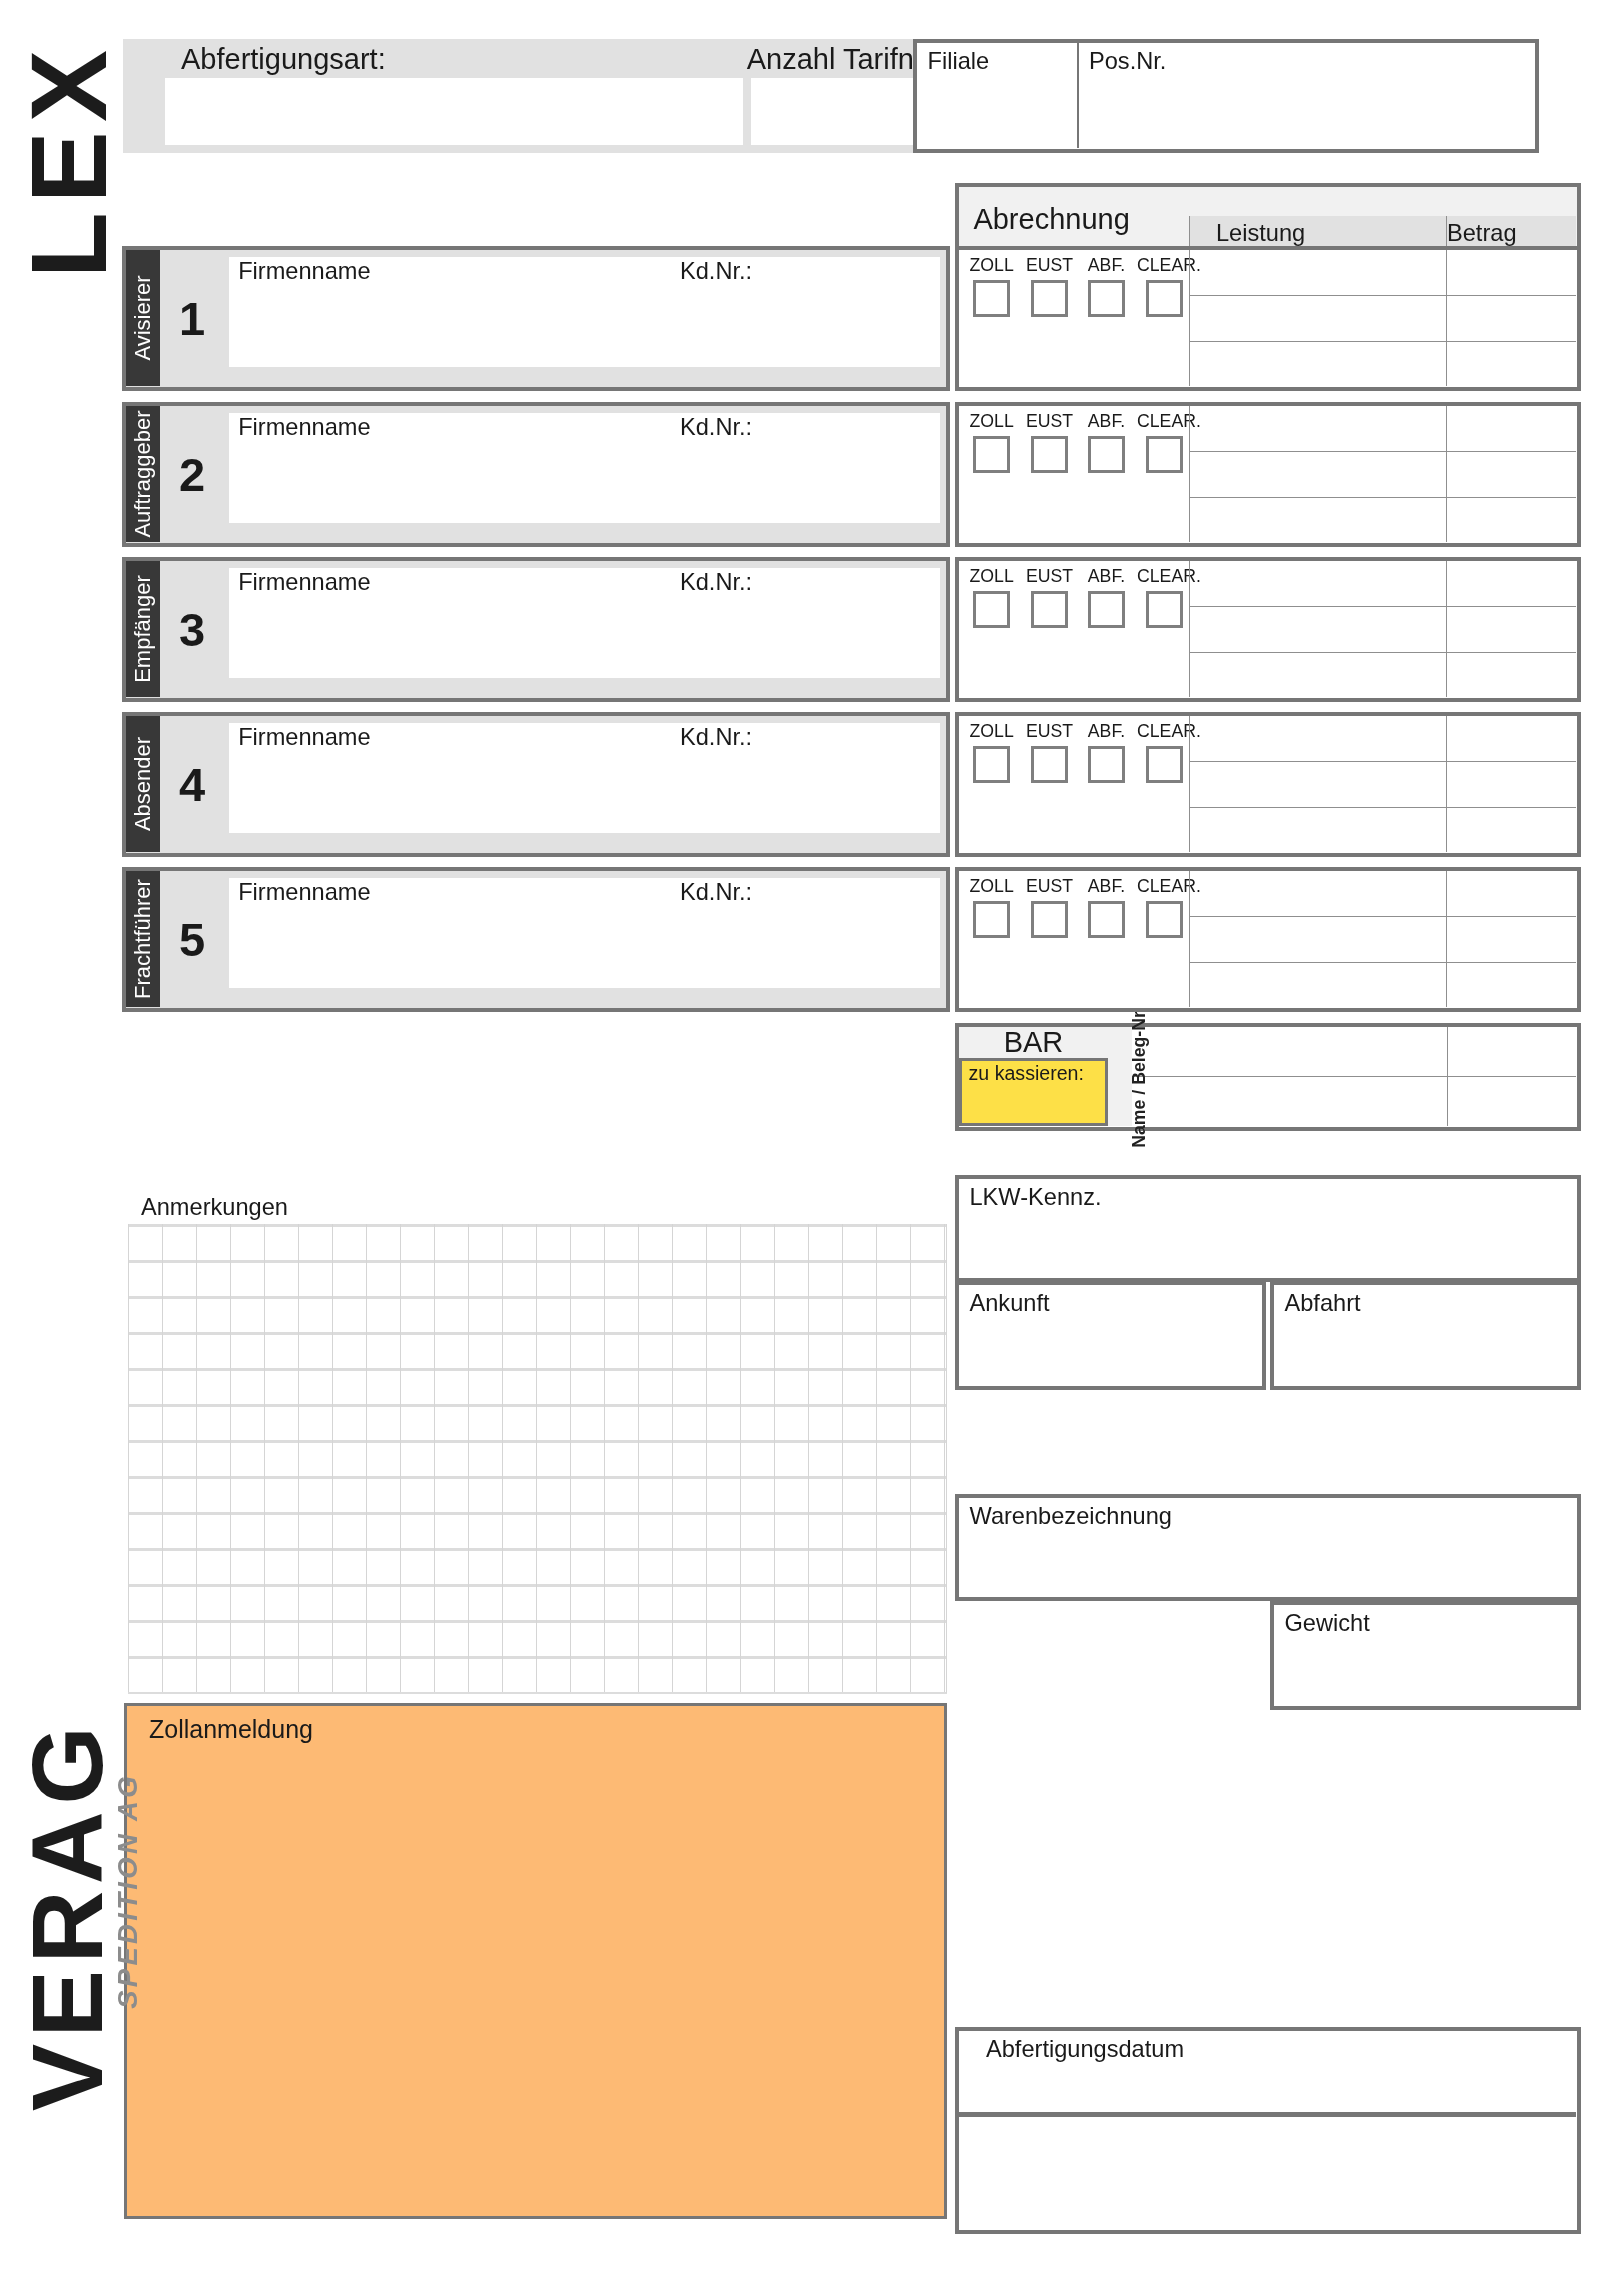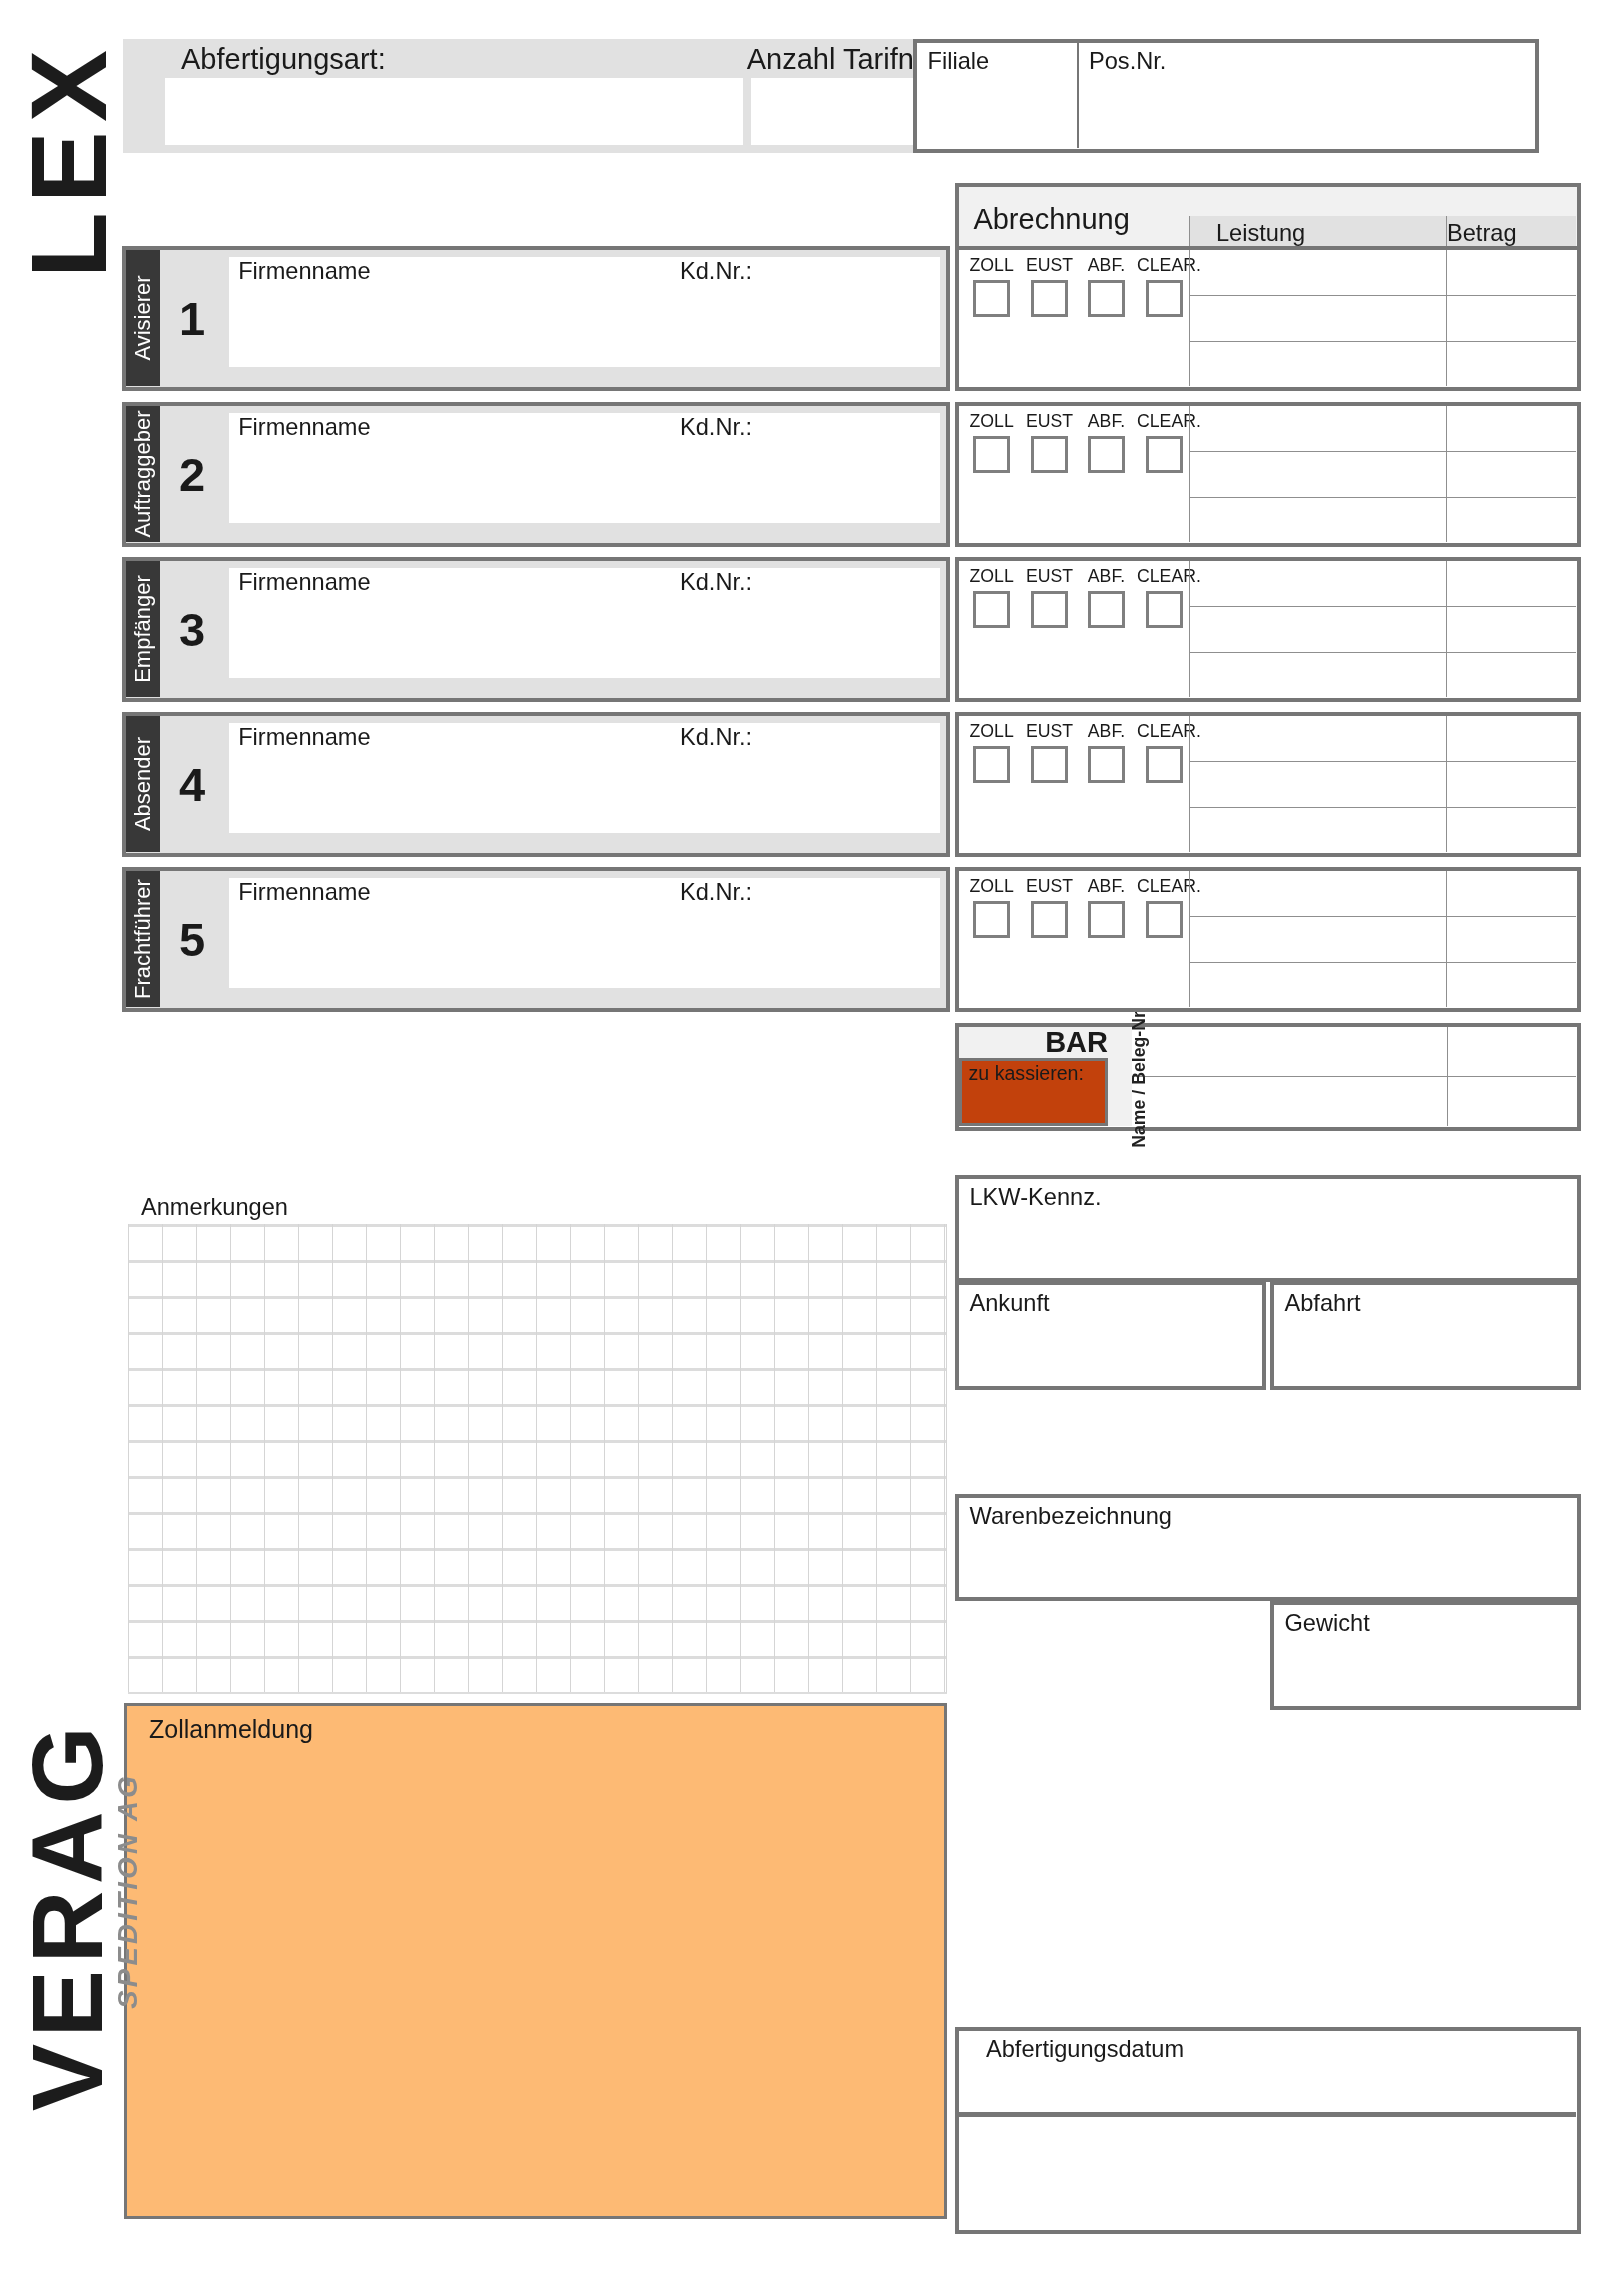--- a/index.html
+++ b/index.html
@@ -83,23 +83,23 @@
   </div>
 
   <div class="box" style="left:955px;top:183px;width:626px;height:73px;background:var(--lighter);">
     <div class="lbl-big" style="left:14.4px;top:17px;">Abrechnung</div>
     <div class="hdr-cell" style="left:230px;width:257px;padding-left:26px;border-left:1.3px solid var(--line);">Leistung</div>
     <div class="hdr-cell" style="left:487px;width:130px;text-align:left;border-left:1.3px solid var(--line);">Betrag</div>
   </div>
 
   <div class="abr-block" style="top:1023px;height:108px;">
     <div class="abs" style="left:0;top:0;width:149px;height:31px;background:var(--lighter);">
-      <div style="width:100%;text-align:right;font-size:29px;font-weight:700;line-height:31px;">BAR</div>
-    </div>
-    <div class="abs" style="left:0;top:31px;width:149px;height:68px;border:3.9px solid var(--bd);background:#c2410c;box-sizing:border-box;">
+      <div style="width:100%;text-align:center;font-size:29px;font-weight:400;line-height:31px;">BAR</div>
+    </div>
+    <div class="abs" style="left:0;top:31px;width:149px;height:68px;border:3.9px solid var(--bd);background:#fde047;box-sizing:border-box;">
       <div class="abs" style="left:6.5px;top:1.3px;font-size:19.6px;">zu kassieren:</div>
     </div>
     <div class="abs" style="left:149px;top:0;width:23.6px;height:99px;background:var(--lighter);"></div>
     <div class="abs" style="left:173px;top:0;width:444px;height:99px;">
       <div class="thin-h" style="left:0;top:49px;width:444px;"></div>
       <div class="thin-v" style="left:315px;top:0;height:99px;"></div>
     </div>
   </div>
 
   <div class="vrot" id="name-beleg">Name / Beleg-Nr.</div>

